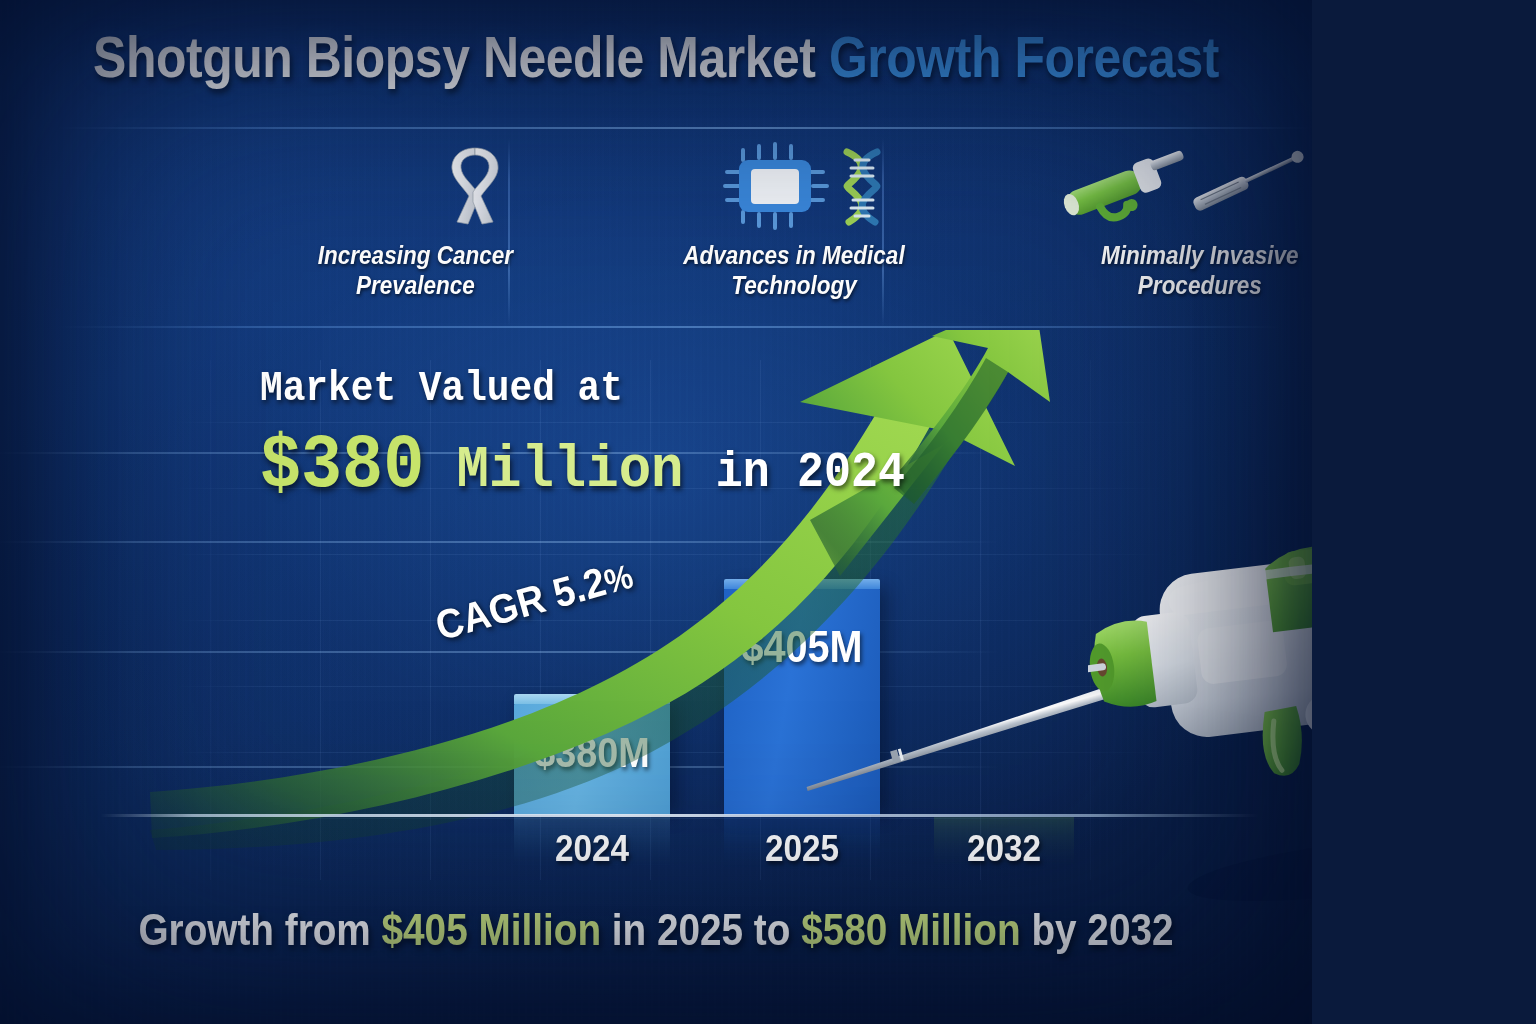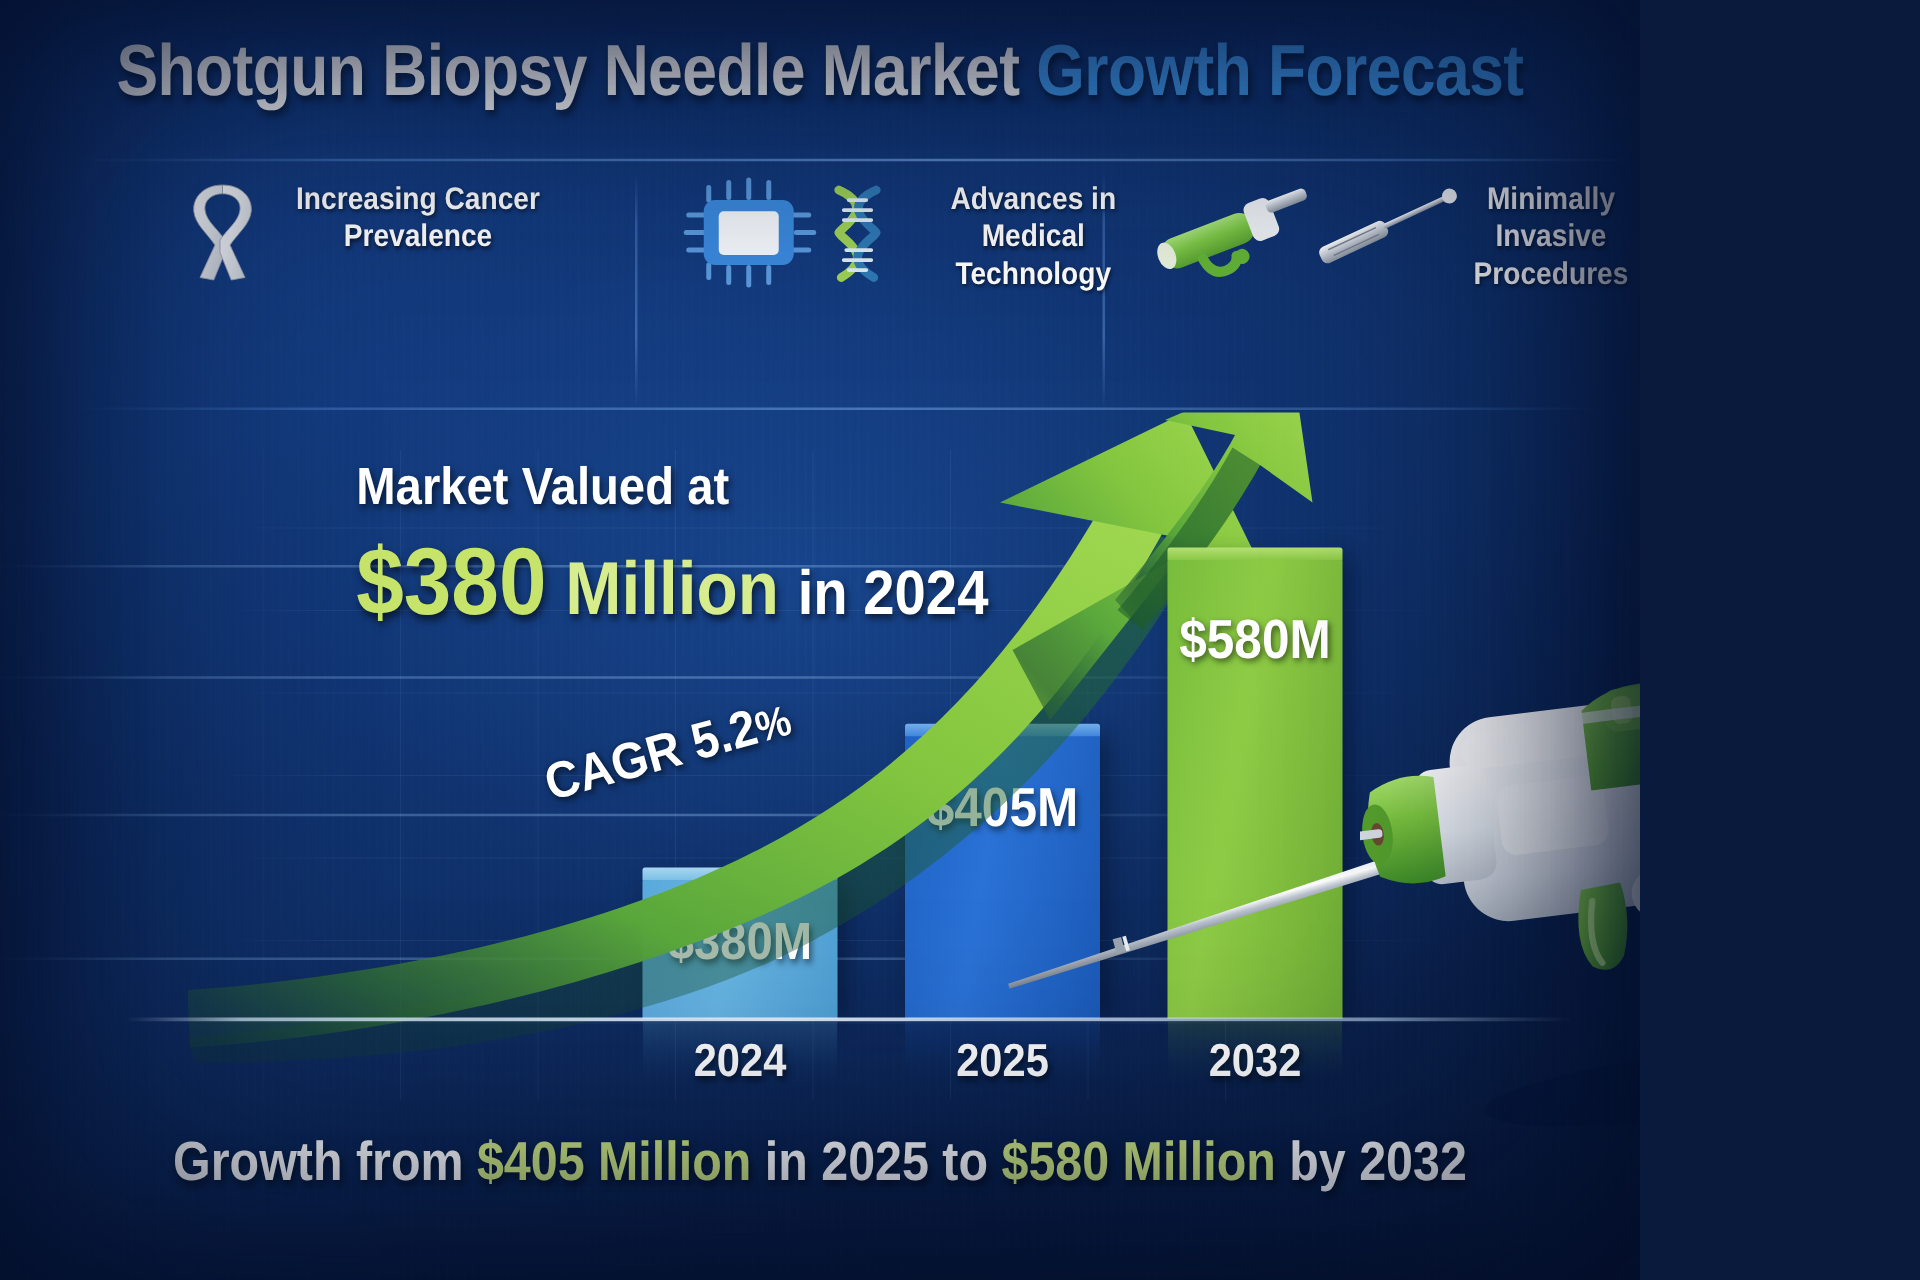--- a/index.html
+++ b/index.html
@@ -50,21 +50,21 @@
   .vrule{
     position:absolute; width:2px; top:138px; height:188px;
     background:linear-gradient(180deg, rgba(120,175,255,0) 0%, rgba(120,175,255,0.30) 22%, rgba(130,185,255,0.34) 70%, rgba(120,175,255,0) 100%);
   }
 
   
   .features{
     position:absolute; left:130px; top:138px; width:1180px; height:190px;
     display:flex;
   }
-  .feature{ flex:1; display:flex; flex-direction:row; align-items:flex-start; }
+  .feature{ flex:1; display:flex; flex-direction:column; align-items:flex-end;font-style:italic; }
   .feat-icon{ height:96px; display:flex; align-items:center; justify-content:center; }
   .feat-label{
     margin-top:6px;
     text-align:center; color:#ffffff;
     font-size:25px; line-height:30px; font-weight:700;
     transform:scaleX(0.9);
     text-shadow:1px 2px 4px rgba(0,0,0,0.65);
   }
 
   
@@ -118,21 +118,21 @@
   }
   .yearlabel{
     position:absolute; top:825px; height:48px;
     color:#ffffff; font-size:37px; font-weight:700; line-height:48px;
     text-align:center; transform:scaleX(0.9);
     text-shadow:2px 3px 5px rgba(0,0,0,0.6);
   }
 
   
   .mv{
-    position:absolute; left:285px; top:362px; width:640px;
+    position:absolute; left:260px; top:362px; width:640px;font-family:Liberation Mono, monospace;
   }
   .mv-line1{
     color:#ffffff; font-size:42px; font-weight:700; line-height:54px;
     transform:scaleX(0.9); transform-origin:0 50%;
     text-shadow:2px 3px 6px rgba(0,0,0,0.6);
   }
   .mv-line2{
     font-size:60px; font-weight:700; line-height:80px; white-space:nowrap;
     transform:scaleX(0.9); transform-origin:0 50%;
     margin-top:10px;
@@ -328,27 +328,20 @@
       </g>
 
       <path d="M742 150 C790 92 820 52 838 18 L782 6 L884 -38 L900 72 L858 42 C836 82 802 128 764 174 Z" fill="url(#gArrow)"></path>
 
       <path d="M764 174 C800 130 836 84 858 42 L836 28 C812 72 778 118 744 158 Z" fill="#1b5a2a" opacity="0.55"></path>
     </svg>
   </div>
 
   <div class="cagr"><span>CAGR 5.2</span><span class="pct">%</span></div>
 
-  <div class="bar" style="left:934px; top:447px; width:140px; height:368px;
-              background:linear-gradient(100deg,#78bd3c 0%,#8ecb45 40%,#6fae35 100%);">
-    <div class="cap" style="background:linear-gradient(180deg,#b4e074,#8bc845);"></div>
-    <div class="val" style="top:40px; font-size:44px;">
-      <span>$580M</span>
-    </div>
-  </div>
 
   <div class="baseline"></div>
 
   <div class="bar-reflect" style="left:514px; width:156px; background:linear-gradient(180deg, rgba(90,169,220,0.55), rgba(90,169,220,0));"></div>
   <div class="bar-reflect" style="left:724px; width:156px; background:linear-gradient(180deg, rgba(31,98,196,0.55), rgba(31,98,196,0));"></div>
   <div class="bar-reflect" style="left:934px; width:140px; background:linear-gradient(180deg, rgba(120,189,60,0.42), rgba(120,189,60,0));"></div>
 
   <div class="yearlabel" style="left:514px; width:156px;">2024</div>
   <div class="yearlabel" style="left:724px; width:156px;">2025</div>
   <div class="yearlabel" style="left:934px; width:140px;">2032</div>

